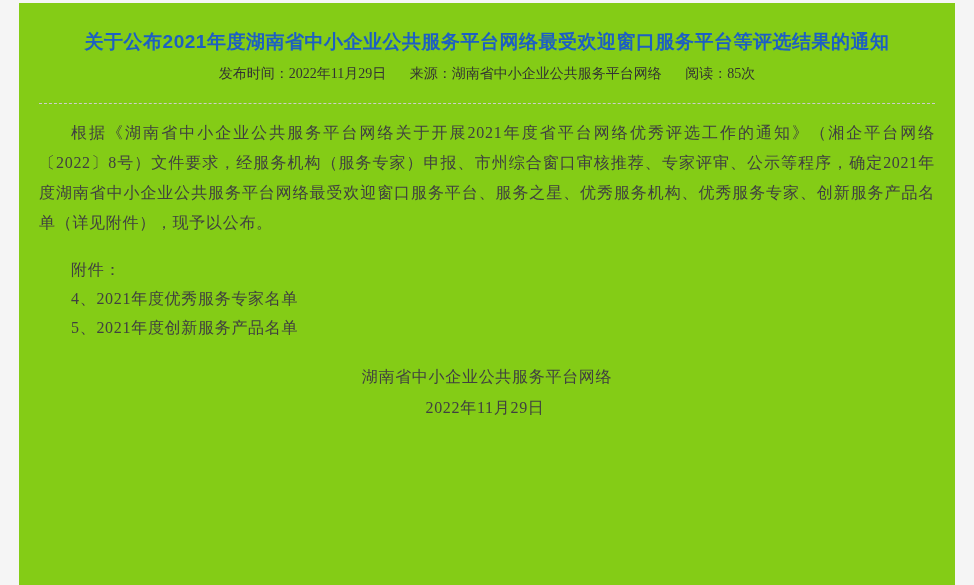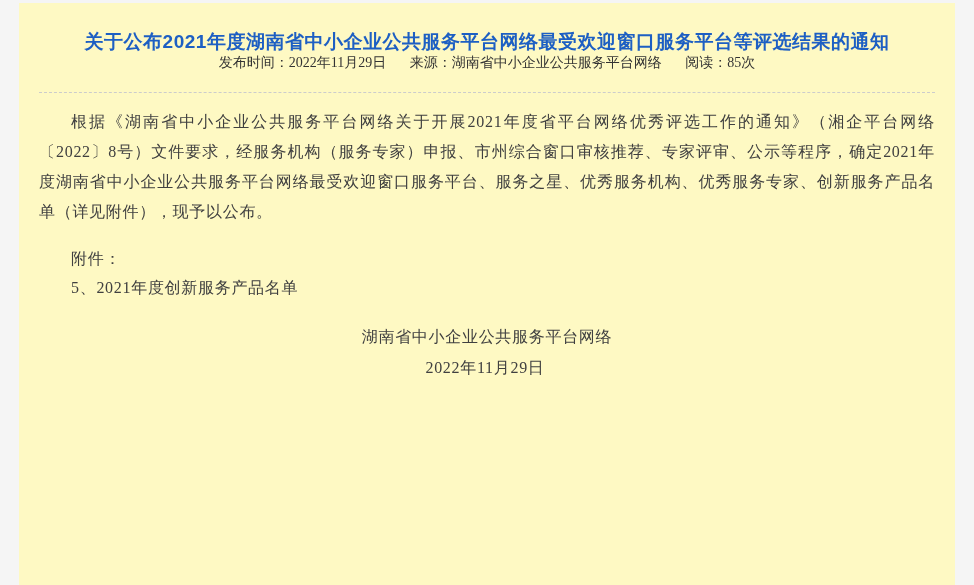--- a/index.html
+++ b/index.html
@@ -7,34 +7,35 @@
     width: 974px;
     height: 585px;
     background: #f5f5f5;
     font-family: "Liberation Serif", "DejaVu Serif", serif;
     overflow: hidden;
   }
   .page {
     width: 936px;
     min-height: 582px;
     margin: 3px auto 0 auto;
-    background: #fef9c3;
+    background: #84cc16;
     padding: 0 20px;
   }
   .title {
     padding-top: 27px;
     text-align: center;
     font-family: "Liberation Sans", "DejaVu Sans", sans-serif;
     font-size: 19px;
     font-weight: bold;
     color: #1d5fc3;
     line-height: 24px;
     letter-spacing: 0.5px;
   }
   .meta {
+    margin-top: 11px;
     text-align: center;
     font-size: 14px;
     color: #333333;
     line-height: 18px;
   }
   .meta span { margin: 0 10px; }
   .divider {
     margin-top: 20px;
     border-bottom: 1px dashed #cccccc;
     height: 0;
@@ -96,20 +97,21 @@
 
   <div class="divider"></div>
 
   <div class="content">
 
 
     <p class="para">根据《湖南省中小企业公共服务平台网络关于开展2021年度省平台网络优秀评选工作的通知》（湘企平台网络〔2022〕8号）文件要求，经服务机构（服务专家）申报、市州综合窗口审核推荐、专家评审、公示等程序，确定2021年度湖南省中小企业公共服务平台网络最受欢迎窗口服务平台、服务之星、优秀服务机构、优秀服务专家、创新服务产品名单（详见附件），现予以公布。</p>
 
     <div class="attachments">
       <p>附件：</p>
+      <p>4、2021年度优秀服务专家名单</p>
       <p>5、2021年度创新服务产品名单</p>
     </div>
 
     <div class="signature">
       <p class="org">湖南省中小企业公共服务平台网络</p>
       <p class="date">2022年11月29日</p>
     </div>
 
 
   </div>

